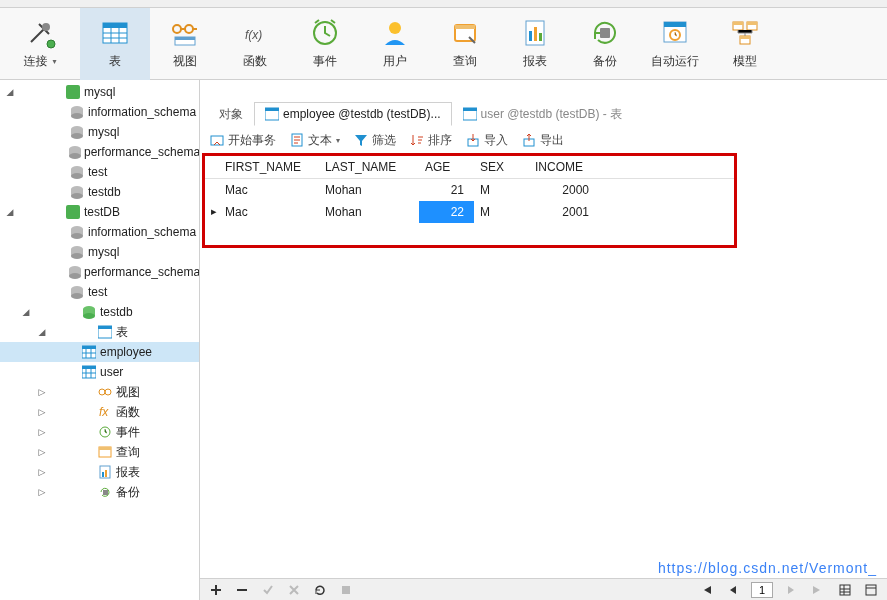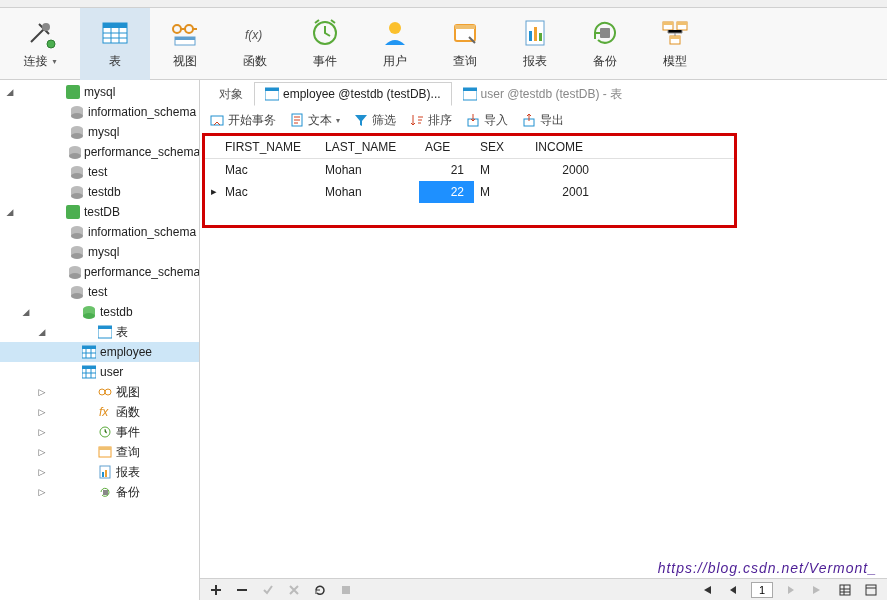--- a/index.html
+++ b/index.html
@@ -23,21 +23,21 @@
 .tree-item { display: flex; align-items: center; height: 20px; padding-left: 4px; cursor: pointer; white-space: nowrap; }
 .tree-item.selected { background: #cde6f7; }
 .tree-arrow { width: 12px; font-size: 9px; color: #666; text-align: center; }
 .tree-icon { width: 18px; display: flex; align-items: center; justify-content: center; margin-right: 2px; margin-left: 48px; }
 .tree-label { color: #222; }
 .indent-1 { padding-left: 20px; }
 .indent-2 { padding-left: 36px; }
 .indent-3 { padding-left: 32px; }
 
 
-.content { flex: 1; display: flex; flex-direction: column; background: #fff; position: relative; }
+.content { flex: 1; display: flex; flex-direction: column; background: #fff; position: relative; margin-top: 20px; }
 .tabs { height: 26px; display: flex; align-items: flex-end; padding-left: 8px; gap: 0; background: #fff; }
 .tab { height: 24px; padding: 0 10px; display: flex; align-items: center; gap: 4px; border: 1px solid transparent; cursor: pointer; color: #888; font-size: 12px; }
 .tab.active-sub { border: 1px solid #d0d0d0; border-bottom: 1px solid #fff; color: #222; }
 .tab.object { color: #555; }
 .tab-icon { display: inline-flex; }
 
 
 .actionbar { height: 28px; display: flex; align-items: center; padding-left: 10px; gap: 14px; color: #444; border-bottom: 0; }
 .actionbar .act { display: flex; gap: 4px; align-items: center; cursor: pointer; font-size: 12px; }
 .act-ico { display: inline-flex; }
@@ -54,21 +54,21 @@
 
 .bottombar { position: absolute; bottom: 0; left: 0; right: 0; height: 22px; background: #f0f0f0; border-top: 1px solid #d0d0d0; display: flex; align-items: center; padding: 0 8px; gap: 10px; color: #444; }
 .bottombar .grow { flex: 1; }
 .bottombar .btn { cursor: pointer; padding: 0 2px; display: inline-flex; }
 .page-input { width: 22px; height: 16px; border: 1px solid #aaa; text-align: center; font-size: 11px; }
 
 
 svg { display: block; }
 
 
-.watermark { position: absolute; right: 10px; bottom: 24px; color: #4c1d95; font-size: 14px; letter-spacing: 1px; font-style: italic; }
+.watermark { position: absolute; right: 10px; bottom: 24px; color: #3b82f6; font-size: 14px; letter-spacing: 1px; }
 </style>
 </head>
 <body>
 
 <div class="menubar"></div>
 
 <div class="ribbon">
   <div class="ribbon-item tall">
     <span class="ribbon-icon">
       <svg width="32" height="32" viewBox="0 0 32 32">
@@ -154,20 +154,31 @@
   </div>
   <div class="ribbon-item">
     <span class="ribbon-icon">
       <svg width="32" height="32" viewBox="0 0 32 32">
           <path d="M6 16 a10 10 0 1 1 3 7" fill="none" stroke="#5aaa3a" stroke-width="2"></path>
           <path d="M6 22 L6 16 L12 16" fill="none" stroke="#5aaa3a" stroke-width="2"></path>
           <rect x="11" y="11" width="10" height="10" fill="#888" rx="1"></rect>
         </svg>
     </span>
     <span class="ribbon-label">备份</span>
+  </div>
+  <div class="ribbon-item">
+    <span class="ribbon-icon">
+      <svg width="32" height="32" viewBox="0 0 32 32">
+          <rect x="5" y="5" width="22" height="20" fill="#fff" stroke="#60a0d0"></rect>
+          <rect x="5" y="5" width="22" height="5" fill="#2090d0"></rect>
+          <circle cx="16" cy="18" r="5" fill="none" stroke="#f0a030" stroke-width="2"></circle>
+          <path d="M16 15v3l2 1" stroke="#f0a030"></path>
+        </svg>
+    </span>
+    <span class="ribbon-label">自动运行</span>
   </div>
   <div class="ribbon-item">
     <span class="ribbon-icon">
       <svg width="32" height="32" viewBox="0 0 32 32">
           <rect x="4" y="5" width="10" height="8" fill="#fff" stroke="#e09020"></rect>
           <rect x="4" y="5" width="10" height="3" fill="#f0c070"></rect>
           <rect x="18" y="5" width="10" height="8" fill="#fff" stroke="#e09020"></rect>
           <rect x="18" y="5" width="10" height="3" fill="#f0c070"></rect>
           <rect x="11" y="19" width="10" height="8" fill="#fff" stroke="#e09020"></rect>
           <rect x="11" y="19" width="10" height="3" fill="#f0c070"></rect>

